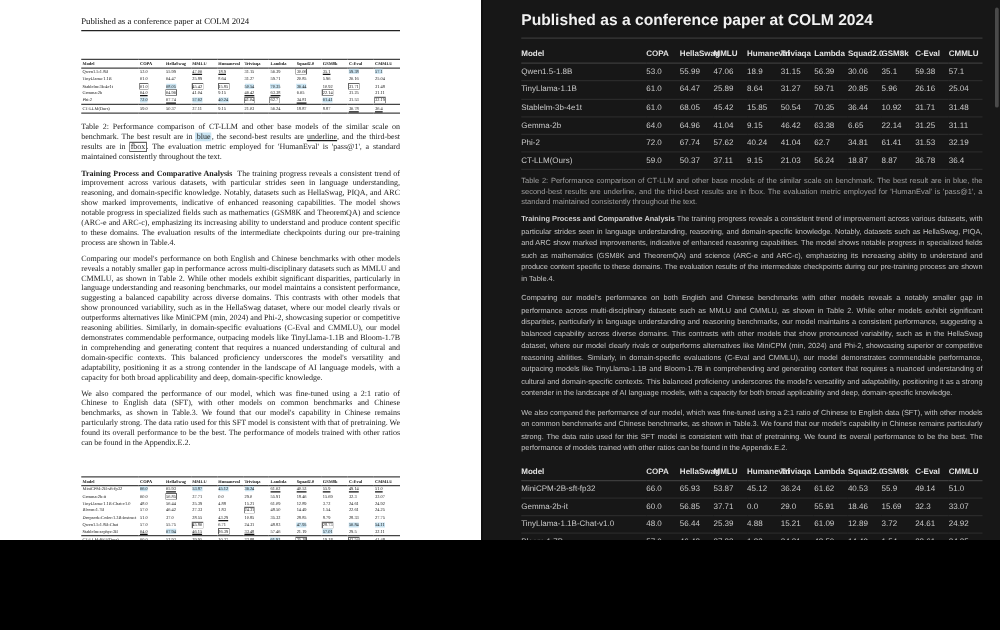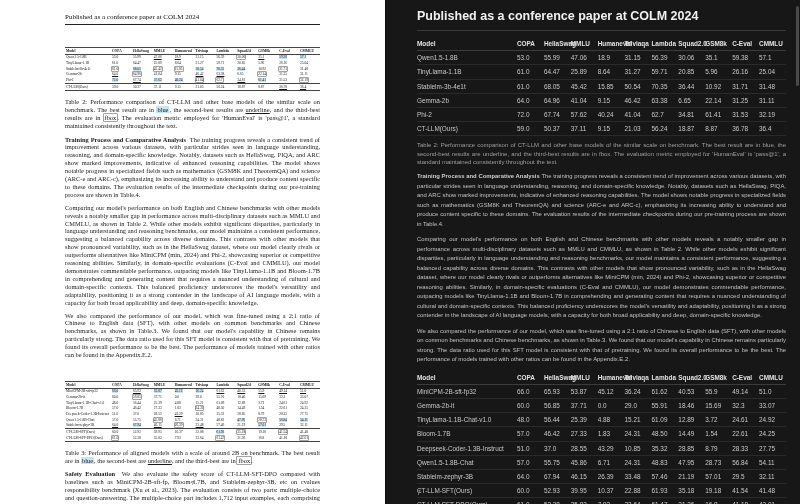--- a/index.html
+++ b/index.html
@@ -1,16 +1,16 @@
 <!DOCTYPE html>
 <html><head>
 <meta charset="utf-8">
 <style>
   html,body{margin:0;padding:0;background:#000;}
-  #stage{position:relative;width:800px;height:504px;overflow:hidden;background:#171717;}
+  #stage{position:relative;width:800px;height:432px;overflow:hidden;background:#171717;}
 
   
   .pane-light{
     position:absolute;left:0;top:0;width:385px;height:504px;
     background:#ffffff;overflow:hidden;
     font-family:"Liberation Serif","DejaVu Serif",serif;color:#1b1b1b;
     box-sizing:border-box;padding:13px 65px 0 65px;
   }
   .lp-header{font-size:7px;line-height:8px;color:#111;
     border-bottom:0.8px solid #222;padding-bottom:3px;}

